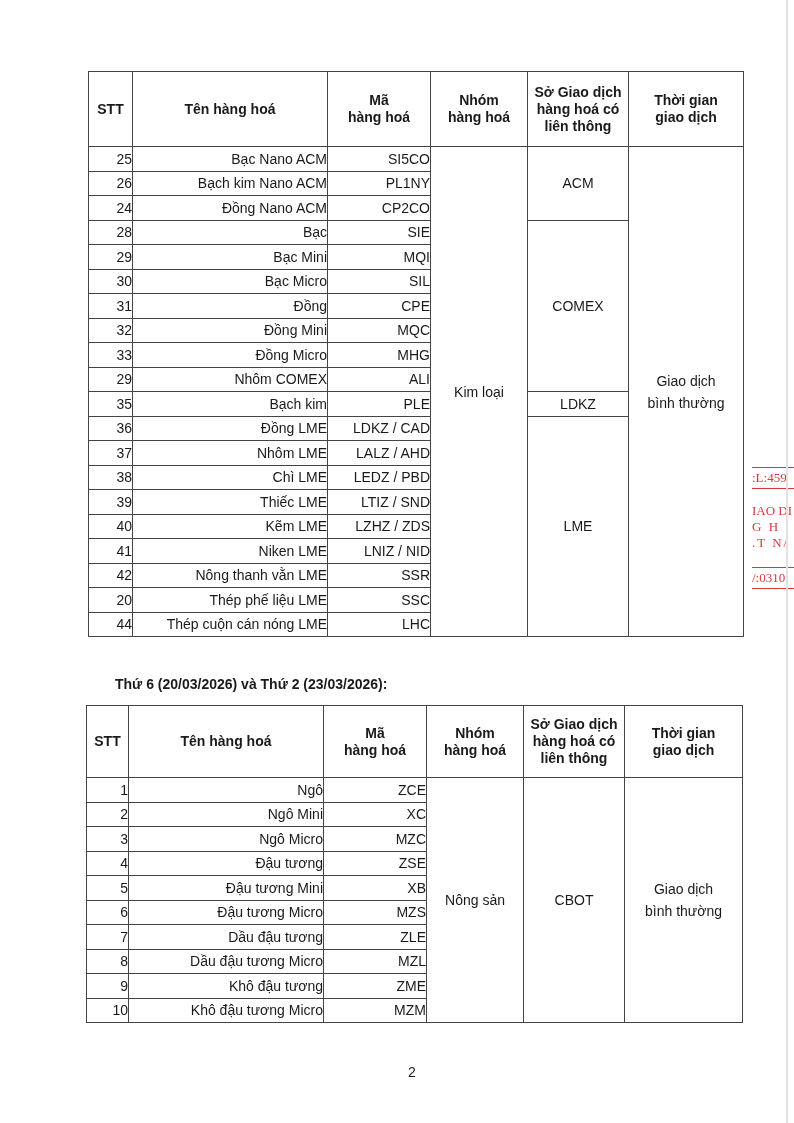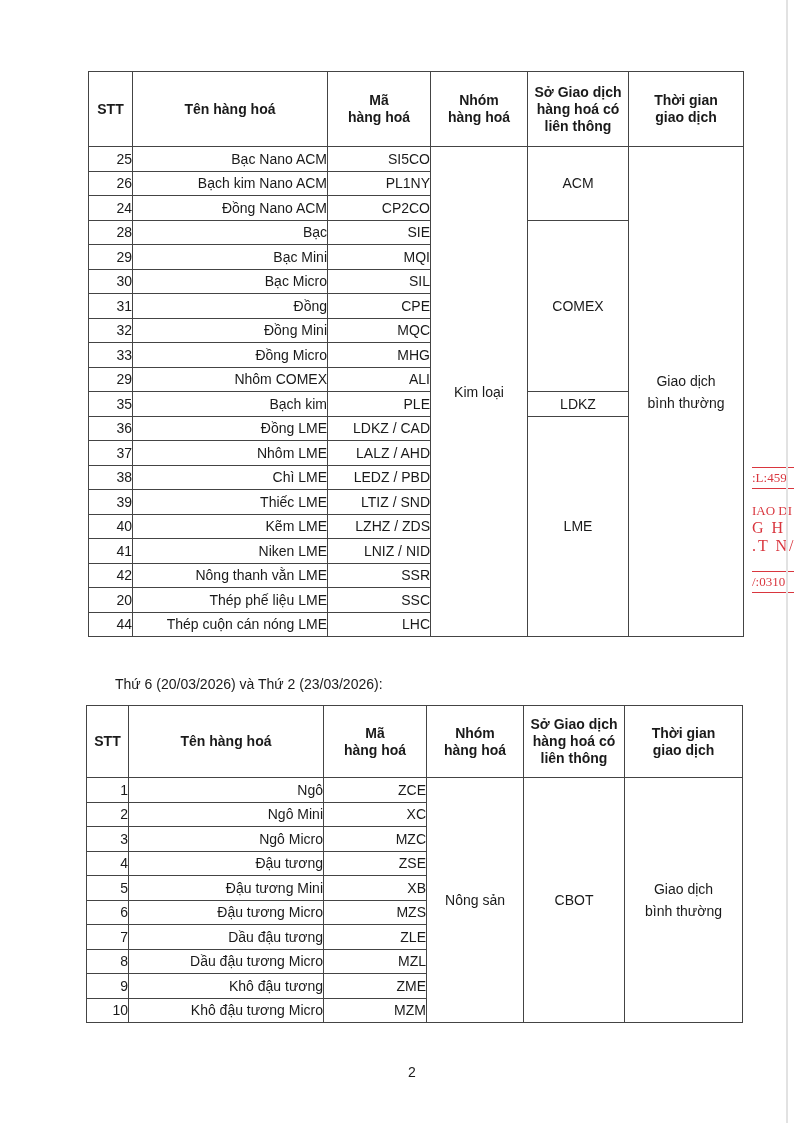--- a/index.html
+++ b/index.html
@@ -9,27 +9,27 @@
   table.t td, table.t th { border: 1px solid #444; padding: 0; }
   table.t th { font-weight: bold; font-size: 14px; line-height: 17px; text-align: center; vertical-align: middle; }
   table.t td { height: 23.5px; line-height: 22px; }
   td.c { text-align: right; }
   td.l { text-align: right; padding-left: 8px; }
   td.m { text-align: center; vertical-align: middle; line-height: 17px; }
   #t1 { left: 88px; top: 71px; width: 655px; }
   #t2 { left: 86px; top: 705px; width: 656px; }
   #t1 th { height: 74px; }
   #t2 th { height: 71px; }
-  .subtitle { position: absolute; left: 115px; top: 676px; font-size: 14px; font-weight: normal; }
+  .subtitle { position: absolute; left: 115px; top: 676px; font-size: 14px; font-weight: bold; }
   .pageno { position: absolute; left: 0; width: 824px; top: 1064px; text-align: center; font-size: 14px; }
   .stamp { position: absolute; left: 752px; top: 465px; width: 42px; height: 160px; color: #d9363e;
            font-family: "Liberation Serif", serif; overflow: hidden; }
   .stamp .ln { border-top: 1px solid #d9363e; margin: 2px 0; }
   .stamp .tx { font-size: 13px; white-space: nowrap; }
-  .stamp .big { font-size: 16px; letter-spacing: 2px; white-space: nowrap; }
+  .stamp .big { font-size: 13px; letter-spacing: 2px; white-space: nowrap; }
   .edge { position: absolute; left: 786px; top: 0; width: 2px; height: 1123px; background: #e2e2e2; }
 </style>
 </head>
 <body>
 
 <table class="t" id="t1">
   <colgroup>
     <col style="width:44px">
       <col style="width:195px">
       <col style="width:103px">

